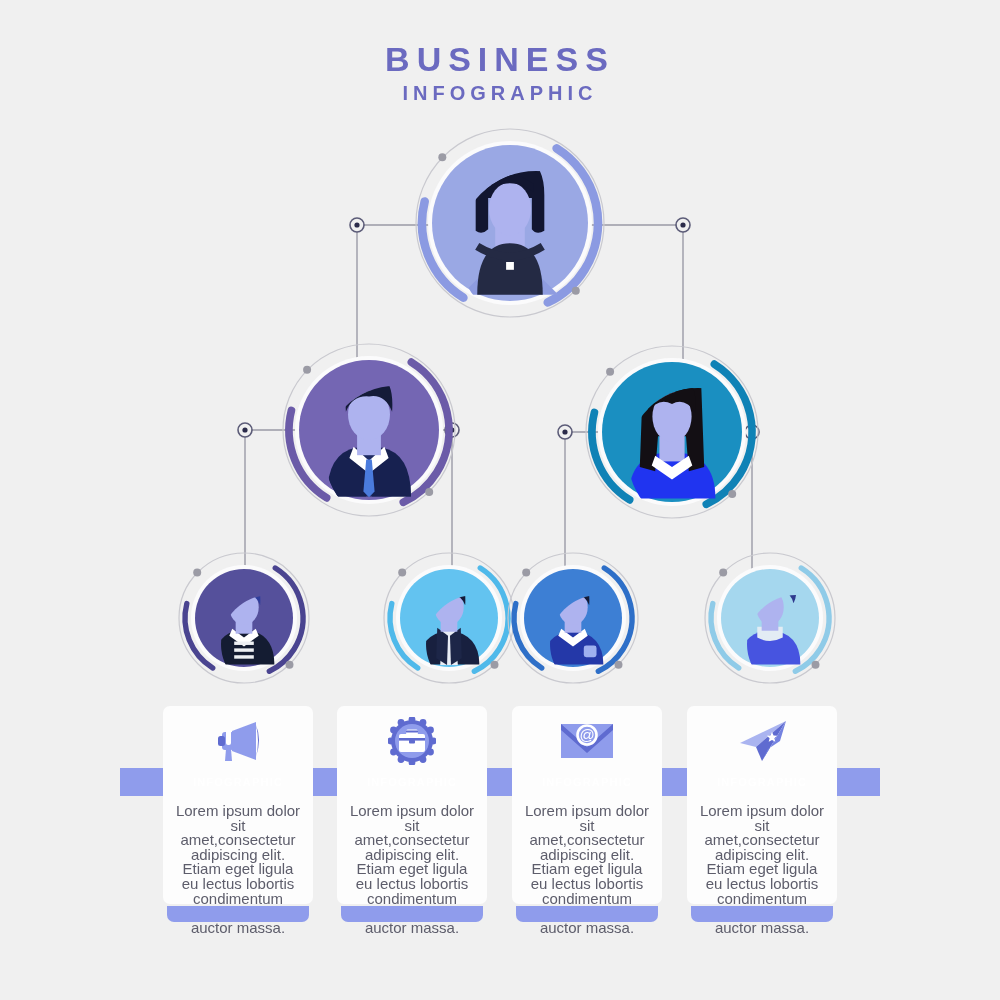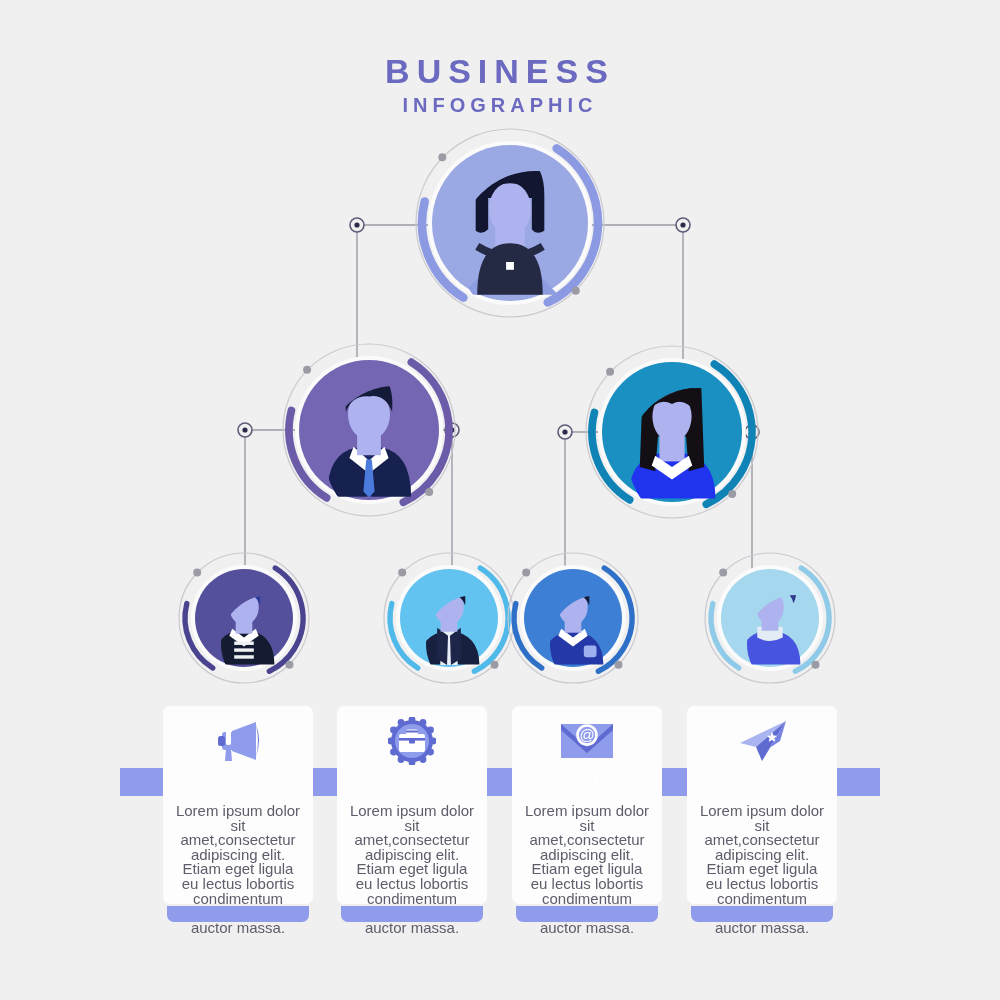--- a/index.html
+++ b/index.html
@@ -15,21 +15,21 @@
   }
   #root {
     position: relative;
     width: 1000px;
     height: 1000px;
   }
 
   
   .title-block {
     position: absolute;
-    top: 54px;
+    top: 42px;
     left: 0;
     width: 1000px;
     text-align: center;
   }
   .title-main {
     font-size: 34px;
     font-weight: bold;
     letter-spacing: 7px;
     color: #6b6ac0;
     line-height: 1.05;

